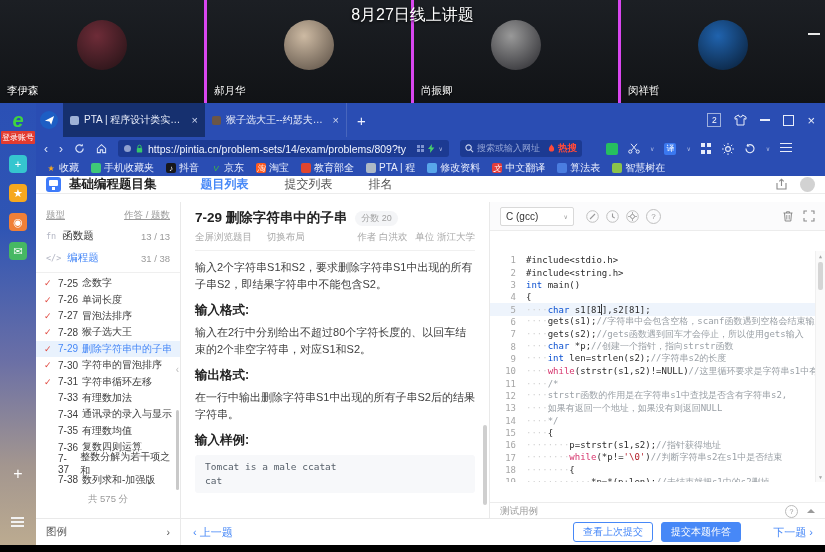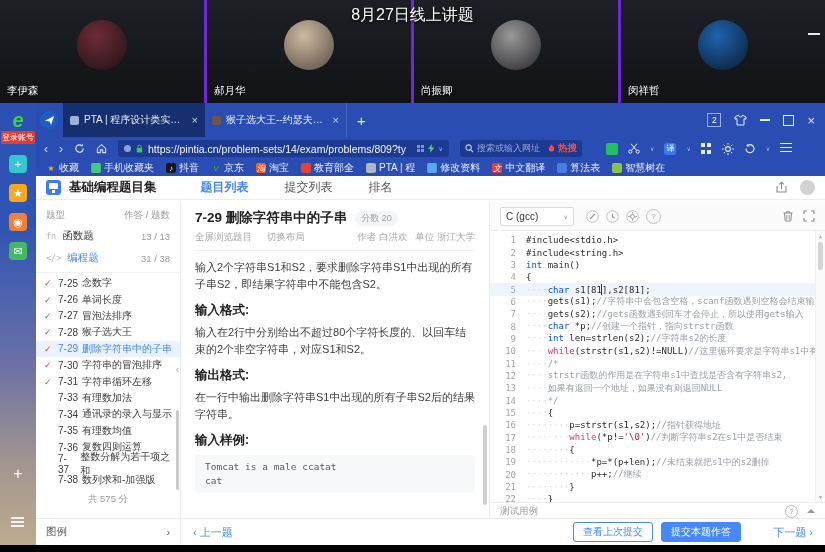--- a/index.html
+++ b/index.html
@@ -1,19 +1,19 @@
 <!DOCTYPE html>
 <html><head>
 <meta charset="utf-8">
 <style>
   html,body{margin:0;padding:0;background:#000;}
   .screen{position:relative;width:825px;height:552px;overflow:hidden;background:#000;
           font-family:"Liberation Sans","DejaVu Sans",sans-serif;}
   
-  .meet{position:absolute;left:0;top:0;width:825px;height:103px;background:#6d28d9;}
+  .meet{position:absolute;left:0;top:0;width:825px;height:103px;background:#d946ef;}
   .tiles{display:flex;height:100%;gap:3px;}
   .tile{flex:1;background:linear-gradient(180deg,#1c1f24,#111316);position:relative;}
   .avatar{position:absolute;left:50%;top:20px;width:50px;height:50px;margin-left:-25px;border-radius:50%;}
   .pname{position:absolute;left:7px;bottom:5px;color:#fff;font-size:10.5px;text-shadow:0 1px 2px #000;}
   .meet-title{position:absolute;top:5px;left:0;width:100%;text-align:center;color:#fff;font-size:16px;
               z-index:2;text-shadow:0 1px 3px #000;}
   .meet-min{position:absolute;right:5px;top:33px;width:12px;height:2px;background:#e8e8e8;z-index:3;cursor:pointer;}
   
   .browser{position:absolute;top:103px;left:0;width:825px;height:442px;background:#2a4db3;}
   .rail{position:absolute;left:0;top:0;width:36px;height:442px;z-index:6;
@@ -64,34 +64,34 @@
   .grid4 i{background:#e8edfa;height:4px;}
   .menu3{width:12px;cursor:pointer;}
   .menu3 i{display:block;height:1.5px;background:#e8edfa;margin-bottom:2.5px;}
   
   .bookbar{height:16px;display:flex;align-items:center;gap:12px;padding:0 10px;font-size:10px;color:#e9eefc;
            white-space:nowrap;overflow:hidden;}
   .bm{display:flex;align-items:center;gap:3px;cursor:pointer;}
   .bmi{width:10px;height:10px;border-radius:2px;display:flex;align-items:center;justify-content:center;font-size:8px;flex:none;}
   
   .pta{position:absolute;left:36px;right:0;top:73px;height:369px;background:#fff;}
-  .pta-head{height:24px;border-bottom:1px solid #ececec;display:flex;align-items:center;padding:0 10px;box-sizing:border-box;}
+  .pta-head{height:18px;border-bottom:1px solid #ececec;display:flex;align-items:center;padding:0 10px;box-sizing:border-box;}
   .pta-logo{width:15px;height:15px;background:#3e7bfa;border-radius:3px;position:relative;flex:none;}
   .pta-logo::before{content:"";position:absolute;left:3px;top:3px;width:9px;height:6px;background:#fff;border-radius:1px;}
   .pta-logo::after{content:"";position:absolute;left:6px;top:10px;width:3px;height:3px;background:#fff;}
   .pta-title{font-size:12.5px;font-weight:bold;color:#222;margin:0 8px;}
   .pnav{font-size:12px;color:#555;margin-left:36px;cursor:pointer;}
   .pnav.active{color:#4788f7;font-weight:bold;}
   .phr{margin-left:auto;display:flex;align-items:center;gap:12px;}
   .pavatar{width:15px;height:15px;border-radius:50%;background:#d2d2d2;cursor:pointer;}
   .pta-body{position:absolute;top:26px;bottom:26px;left:0;right:0;display:flex;}
   
   .plist{width:145px;flex:none;border-right:1px solid #e9e9e9;display:flex;flex-direction:column;
          font-size:10.5px;position:relative;box-sizing:border-box;overflow:hidden;}
-  .plist-top{padding:7px 10px 3px;display:flex;justify-content:space-between;color:#9a9a9a;font-size:9.5px;}
+  .plist-top{padding:7px 10px 3px;display:flex;justify-content:space-between;color:#9a9a9a;font-size:9.5px;text-decoration:underline;}
   .pgroup{display:flex;justify-content:space-between;align-items:center;padding:4px 10px 4px 10px;color:#333;cursor:pointer;}
   .pgroup .gl{display:flex;gap:6px;align-items:center;}
   .gicon{color:#b4b7c4;font-size:8.5px;font-family:"DejaVu Sans Mono",monospace;}
   .gstat{color:#9a9a9a;font-size:9.5px;}
   .pgroup.sel{color:#4788f7;}
   .pdiv{border-top:1px solid #efefef;margin:3px 0 2px;}
   .prow{height:16.4px;display:flex;align-items:center;padding:0 8px;gap:4px;color:#3c3c3c;font-size:10px;cursor:pointer;}
   .check{width:10px;font-size:9px;color:transparent;flex:none;}
   .prow.done .check{color:#e0483e;}
   .prow.active{background:#e9f2fd;color:#4788f7;}
@@ -109,21 +109,21 @@
          font-size:9.5px;color:#a8a8a8;}
   .mlinks span{margin-right:12px;cursor:pointer;}
   .mdesc,.mp{font-size:11px;color:#404040;line-height:1.55;}
   .mdesc{margin-top:8px;}
   .mh{margin-top:9px;font-size:12.5px;font-weight:bold;color:#222;}
   .mp{margin-top:5px;}
   .mcode{margin-top:6px;background:#f7f8fa;border-radius:3px;padding:5px 10px;font-family:"DejaVu Sans Mono",monospace;
          font-size:9.5px;color:#57606a;line-height:1.45;white-space:pre;overflow:hidden;}
   .mscroll{position:absolute;right:2px;top:223px;width:4px;height:80px;background:#cfcfcf;border-radius:2px;cursor:pointer;}
   
-  .peditor{width:335px;flex:none;display:flex;flex-direction:column;position:relative;box-sizing:border-box;}
+  .peditor{width:335px;flex:none;display:flex;flex-direction:column;position:relative;box-sizing:border-box;gap:20px;}
   .ehead{height:29px;background:#fbfbfc;border-bottom:1px solid #ececec;display:flex;align-items:center;
          padding:0 10px;gap:8px;box-sizing:border-box;}
   .eselect{width:74px;height:19px;background:#fff;border:1px solid #d9d9d9;border-radius:2px;display:flex;
            align-items:center;justify-content:space-between;font-size:10px;color:#333;padding:0 5px;box-sizing:border-box;cursor:pointer;}
   .ecirc{width:13px;height:13px;border:1px solid #c0c0c0;border-radius:50%;color:#9a9a9a;font-size:8px;
          display:flex;align-items:center;justify-content:center;cursor:pointer;flex:none;}
   .eicons{display:flex;gap:7px;align-items:center;margin-left:4px;}
   .ehr{margin-left:auto;display:flex;gap:9px;align-items:center;}
   .ecode{flex:1;position:relative;overflow:hidden;font-family:"DejaVu Sans Mono",monospace;font-size:9px;padding-top:3px;}
   .cline{display:flex;height:12.35px;align-items:center;}

